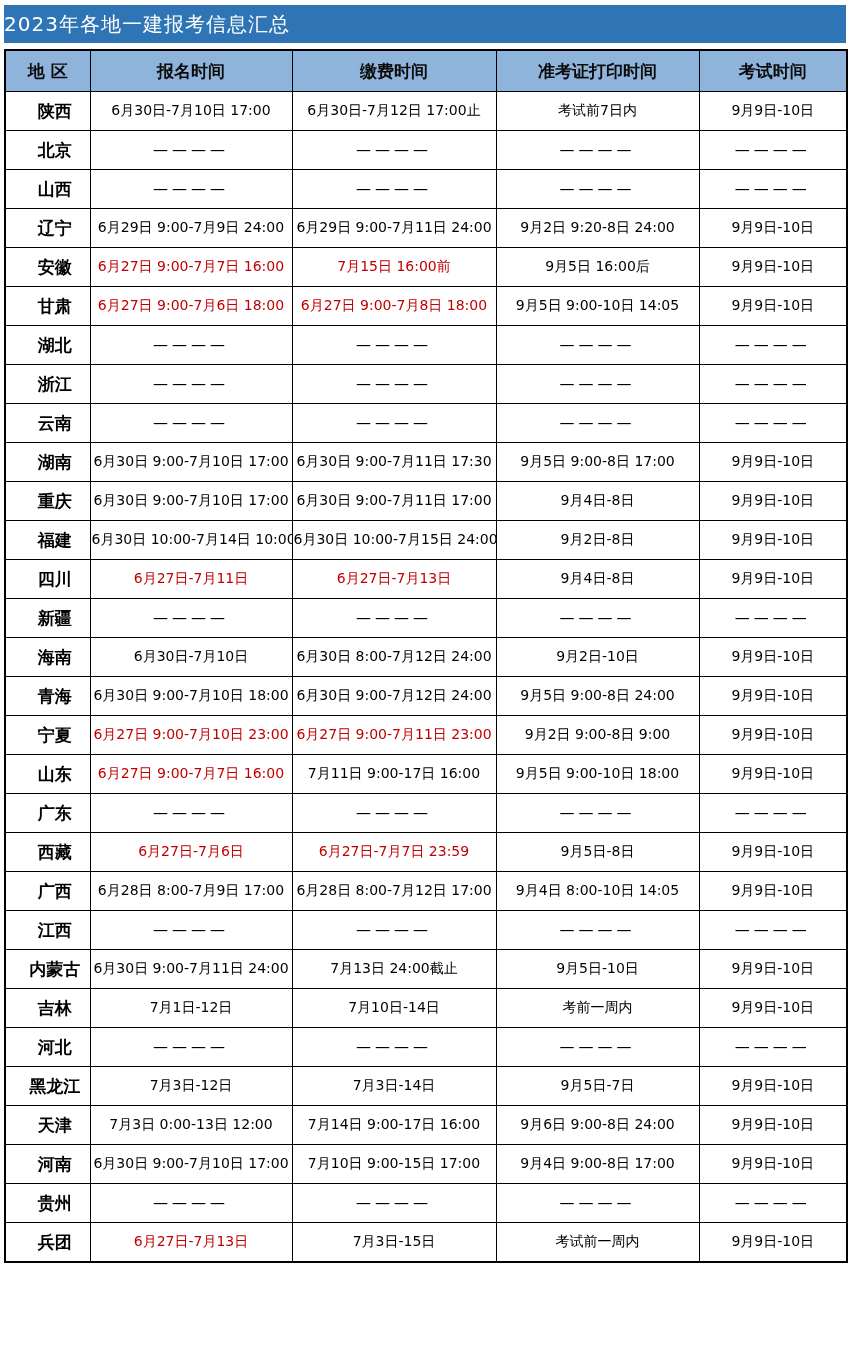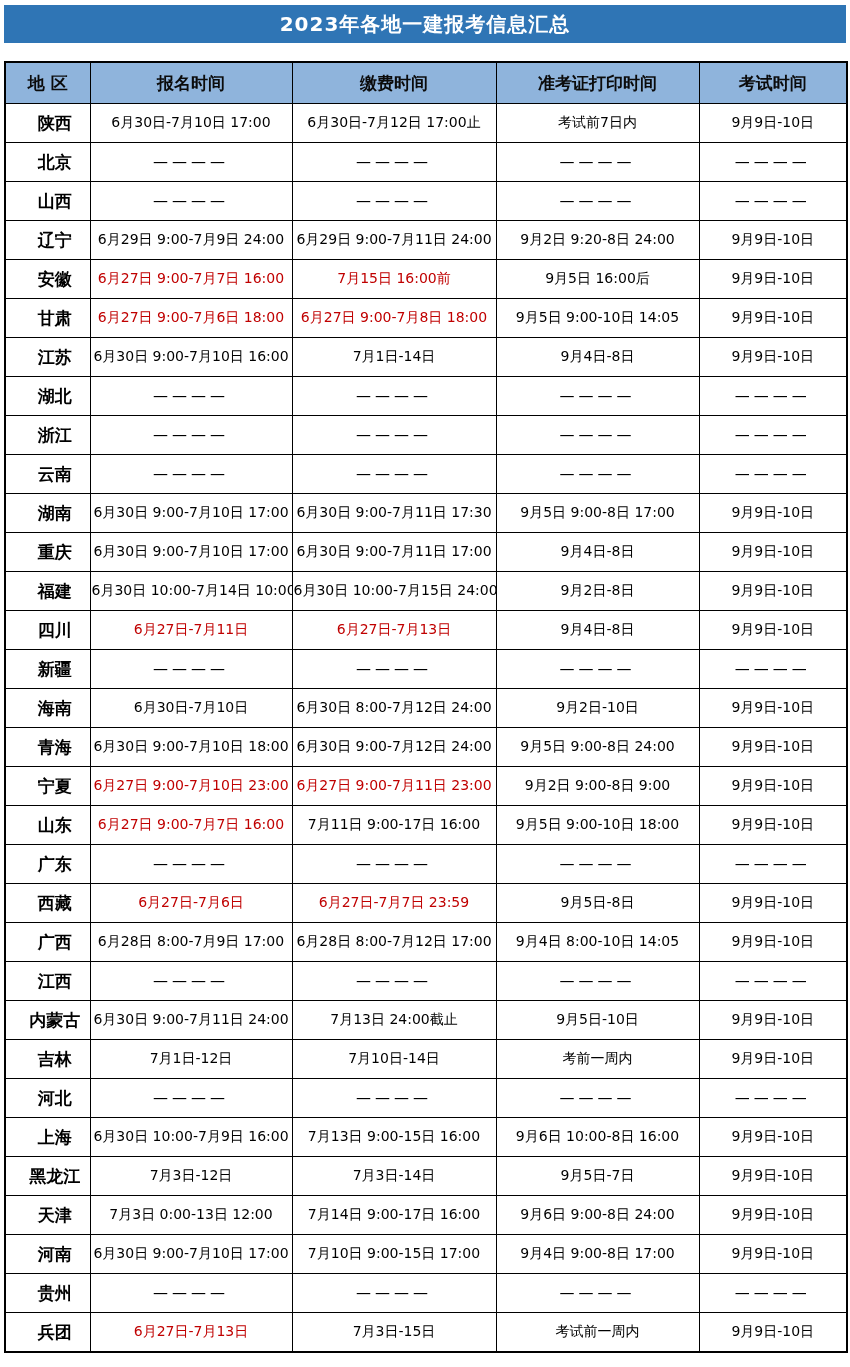--- a/index.html
+++ b/index.html
@@ -14,27 +14,27 @@
     box-sizing: border-box;
     padding: 5px 4px 4px 4px;
     background: #ffffff;
   }
   .title-bar {
     width: 842px;
     height: 38px;
     line-height: 38px;
     background: var(--title-bg, #2f75b5);
     color: var(--title-text, #ffffff);
-    font-weight: bold;
+    font-weight: normal;
     font-size: 20px;
-    text-align: center;
+    text-align: left;
     letter-spacing: 1px;
   }
   table.exam-table {
-    margin-top: 18px;
+    margin-top: 6px;
     width: 842px;
     border-collapse: collapse;
     table-layout: fixed;
     border: 2px solid var(--border, #000);
   }
   .exam-table th, .exam-table td {
     border: 1px solid var(--border, #000);
     text-align: center;
     vertical-align: middle;
     padding: 0 1px;
@@ -125,27 +125,20 @@
           <td class="data">9月9日-10日</td>
         </tr>
         <tr>
           <td class="region">甘肃</td>
           <td class="data red">6月27日 9:00-7月6日 18:00</td>
           <td class="data red">6月27日 9:00-7月8日 18:00</td>
           <td class="data">9月5日 9:00-10日 14:05</td>
           <td class="data">9月9日-10日</td>
         </tr>
         <tr>
-          <td class="region">江苏</td>
-          <td class="data">6月30日 9:00-7月10日 16:00</td>
-          <td class="data">7月1日-14日</td>
-          <td class="data">9月4日-8日</td>
-          <td class="data">9月9日-10日</td>
-        </tr>
-        <tr>
           <td class="region">湖北</td>
           <td class="data dash">————</td>
           <td class="data dash">————</td>
           <td class="data dash">————</td>
           <td class="data dash">————</td>
         </tr>
         <tr>
           <td class="region">浙江</td>
           <td class="data dash">————</td>
           <td class="data dash">————</td>
@@ -263,27 +256,20 @@
           <td class="data">7月10日-14日</td>
           <td class="data">考前一周内</td>
           <td class="data">9月9日-10日</td>
         </tr>
         <tr>
           <td class="region">河北</td>
           <td class="data dash">————</td>
           <td class="data dash">————</td>
           <td class="data dash">————</td>
           <td class="data dash">————</td>
-        </tr>
-        <tr>
-          <td class="region">上海</td>
-          <td class="data">6月30日 10:00-7月9日 16:00</td>
-          <td class="data">7月13日 9:00-15日 16:00</td>
-          <td class="data">9月6日 10:00-8日 16:00</td>
-          <td class="data">9月9日-10日</td>
         </tr>
         <tr>
           <td class="region">黑龙江</td>
           <td class="data">7月3日-12日</td>
           <td class="data">7月3日-14日</td>
           <td class="data">9月5日-7日</td>
           <td class="data">9月9日-10日</td>
         </tr>
         <tr>
           <td class="region">天津</td>

